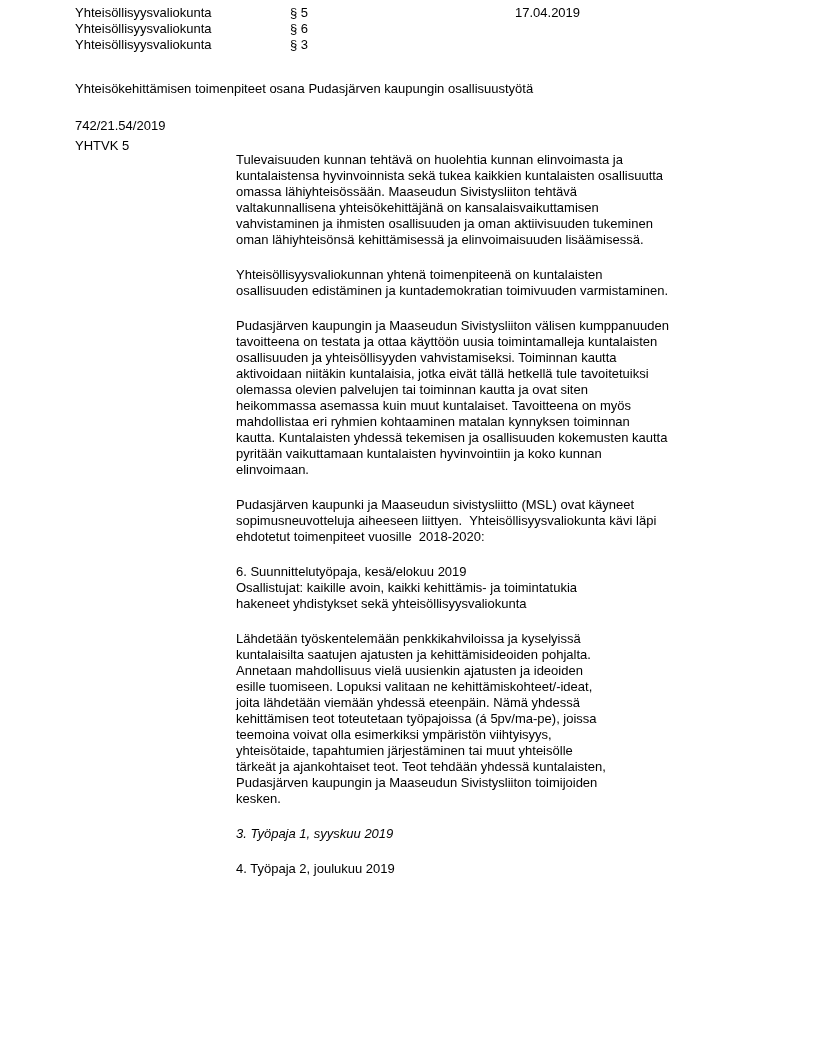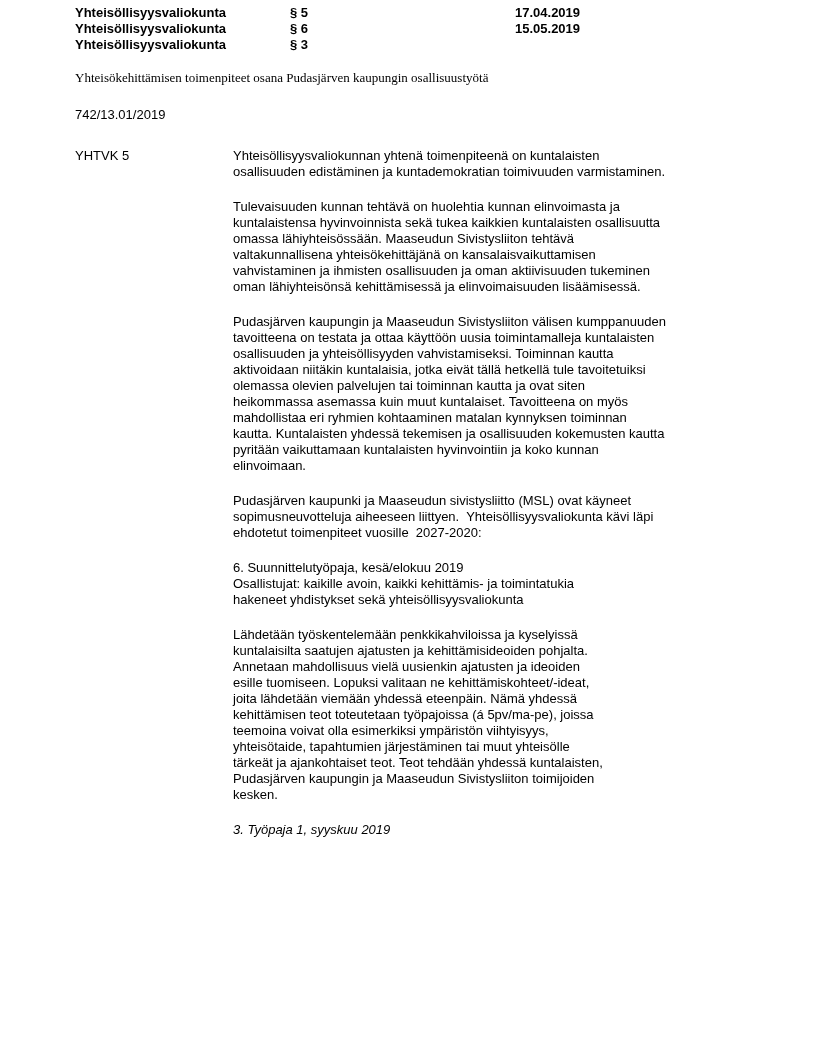--- a/index.html
+++ b/index.html
@@ -15,47 +15,46 @@
     box-sizing: border-box;
     padding: 5px 20px 0 75px;
     font-family: "Liberation Sans", sans-serif;
     font-size: 13px;
     line-height: 16px;
     color: #000000;
     overflow: hidden;
   }
   .history-table {
     display: block;
-    font-weight: bold;
   }
   .hrow {
     display: flex;
   }
   .cell-committee {
     width: 215px;
     flex: 0 0 215px;
   }
   .cell-section {
     width: 225px;
     flex: 0 0 225px;
   }
   .cell-date {
     flex: 1 1 auto;
   }
   .doc-title {
-    margin-top: 17px;
-    font-family: Liberation Serif, serif;
+    margin-top: 28px;
   }
   .case-number {
     margin-top: 21px;
   }
   .main-section {
     display: flex;
-    margin-top: 25px;
+    margin-top: 4px;
     align-items: flex-start;
+    justify-content: space-between;
   }
   .label-col {
     width: 158px;
     flex: 0 0 158px;
   }
   .content-col {
     width: 560px;
     flex: 0 0 560px;
   }
   .para {
@@ -73,67 +72,67 @@
 
   <div class="history-table">
     <div class="hrow">
       <span class="cell-committee">Yhteisöllisyysvaliokunta</span>
       <span class="cell-section">§ 5</span>
       <span class="cell-date">17.04.2019</span>
     </div>
     <div class="hrow">
       <span class="cell-committee">Yhteisöllisyysvaliokunta</span>
       <span class="cell-section">§ 6</span>
-      <span class="cell-date">15.05.2019</span>
     </div>
     <div class="hrow">
       <span class="cell-committee">Yhteisöllisyysvaliokunta</span>
       <span class="cell-section">§ 3</span>
     </div>
   </div>
 
   <div class="doc-title">Yhteisökehittämisen toimenpiteet osana Pudasjärven kaupungin osallisuustyötä</div>
 
-  <div class="case-number">742/13.01/2019</div>
+  <div class="case-number">742/21.54/2019</div>
 
   <div class="main-section">
     <div class="label-col">YHTVK 5</div>
     <div class="content-col">
-      <div class="para">Yhteisöllisyysvaliokunnan yhtenä toimenpiteenä on kuntalaisten
-osallisuuden edistäminen ja kuntademokratian toimivuuden varmistaminen.</div>
       <div class="para gap-sm">Tulevaisuuden kunnan tehtävä on huolehtia kunnan elinvoimasta ja
 kuntalaistensa hyvinvoinnista sekä tukea kaikkien kuntalaisten osallisuutta
 omassa lähiyhteisössään. Maaseudun Sivistysliiton tehtävä
 valtakunnallisena yhteisökehittäjänä on kansalaisvaikuttamisen
 vahvistaminen ja ihmisten osallisuuden ja oman aktiivisuuden tukeminen
 oman lähiyhteisönsä kehittämisessä ja elinvoimaisuuden lisäämisessä.</div>
+      <div class="para">Yhteisöllisyysvaliokunnan yhtenä toimenpiteenä on kuntalaisten
+osallisuuden edistäminen ja kuntademokratian toimivuuden varmistaminen.</div>
       <div class="para">Pudasjärven kaupungin ja Maaseudun Sivistysliiton välisen kumppanuuden
 tavoitteena on testata ja ottaa käyttöön uusia toimintamalleja kuntalaisten
 osallisuuden ja yhteisöllisyyden vahvistamiseksi. Toiminnan kautta
 aktivoidaan niitäkin kuntalaisia, jotka eivät tällä hetkellä tule tavoitetuiksi
 olemassa olevien palvelujen tai toiminnan kautta ja ovat siten
 heikommassa asemassa kuin muut kuntalaiset. Tavoitteena on myös
 mahdollistaa eri ryhmien kohtaaminen matalan kynnyksen toiminnan
 kautta. Kuntalaisten yhdessä tekemisen ja osallisuuden kokemusten kautta
 pyritään vaikuttamaan kuntalaisten hyvinvointiin ja koko kunnan
 elinvoimaan.</div>
       <div class="para gap-md">Pudasjärven kaupunki ja Maaseudun sivistysliitto (MSL) ovat käyneet
 sopimusneuvotteluja aiheeseen liittyen.  Yhteisöllisyysvaliokunta kävi läpi
-ehdotetut toimenpiteet vuosille  2027-2020:</div>
+ehdotetut toimenpiteet vuosille  2018-2020:</div>
       <div class="para">6. Suunnittelutyöpaja, kesä/elokuu 2019
 Osallistujat: kaikille avoin, kaikki kehittämis- ja toimintatukia
 hakeneet yhdistykset sekä yhteisöllisyysvaliokunta</div>
       <div class="para">Lähdetään työskentelemään penkkikahviloissa ja kyselyissä
 kuntalaisilta saatujen ajatusten ja kehittämisideoiden pohjalta.
 Annetaan mahdollisuus vielä uusienkin ajatusten ja ideoiden
 esille tuomiseen. Lopuksi valitaan ne kehittämiskohteet/-ideat,
 joita lähdetään viemään yhdessä eteenpäin. Nämä yhdessä
 kehittämisen teot toteutetaan työpajoissa (á 5pv/ma-pe), joissa
 teemoina voivat olla esimerkiksi ympäristön viihtyisyys,
 yhteisötaide, tapahtumien järjestäminen tai muut yhteisölle
 tärkeät ja ajankohtaiset teot. Teot tehdään yhdessä kuntalaisten,
 Pudasjärven kaupungin ja Maaseudun Sivistysliiton toimijoiden
 kesken.</div>
       <div class="para gap-xs">3. Työpaja 1, syyskuu 2019</div>
+      <div class="para">4. Työpaja 2, joulukuu 2019</div>
     </div>
   </div>
 
 </div>
 
 </body></html>

